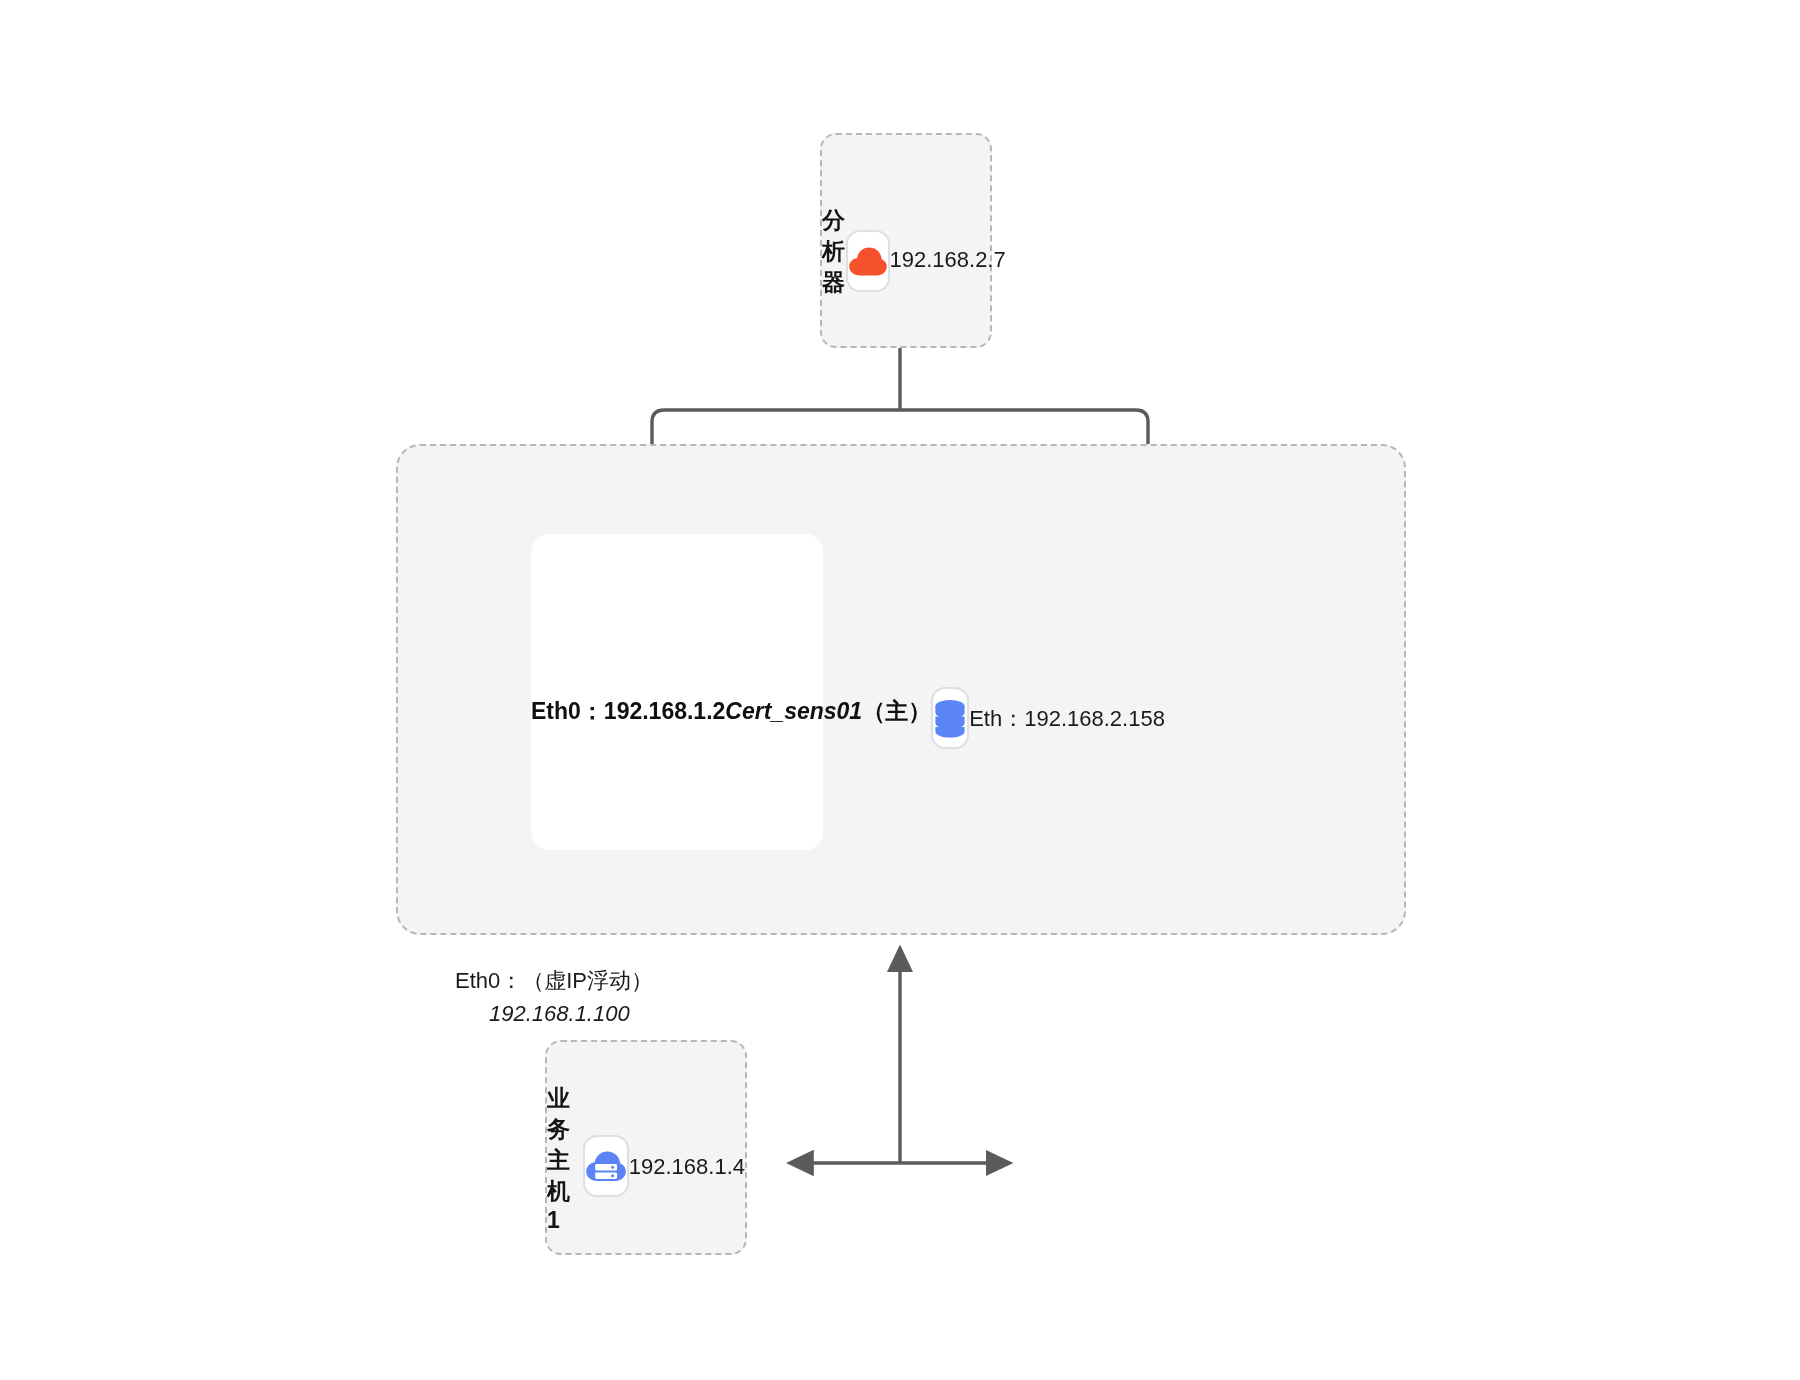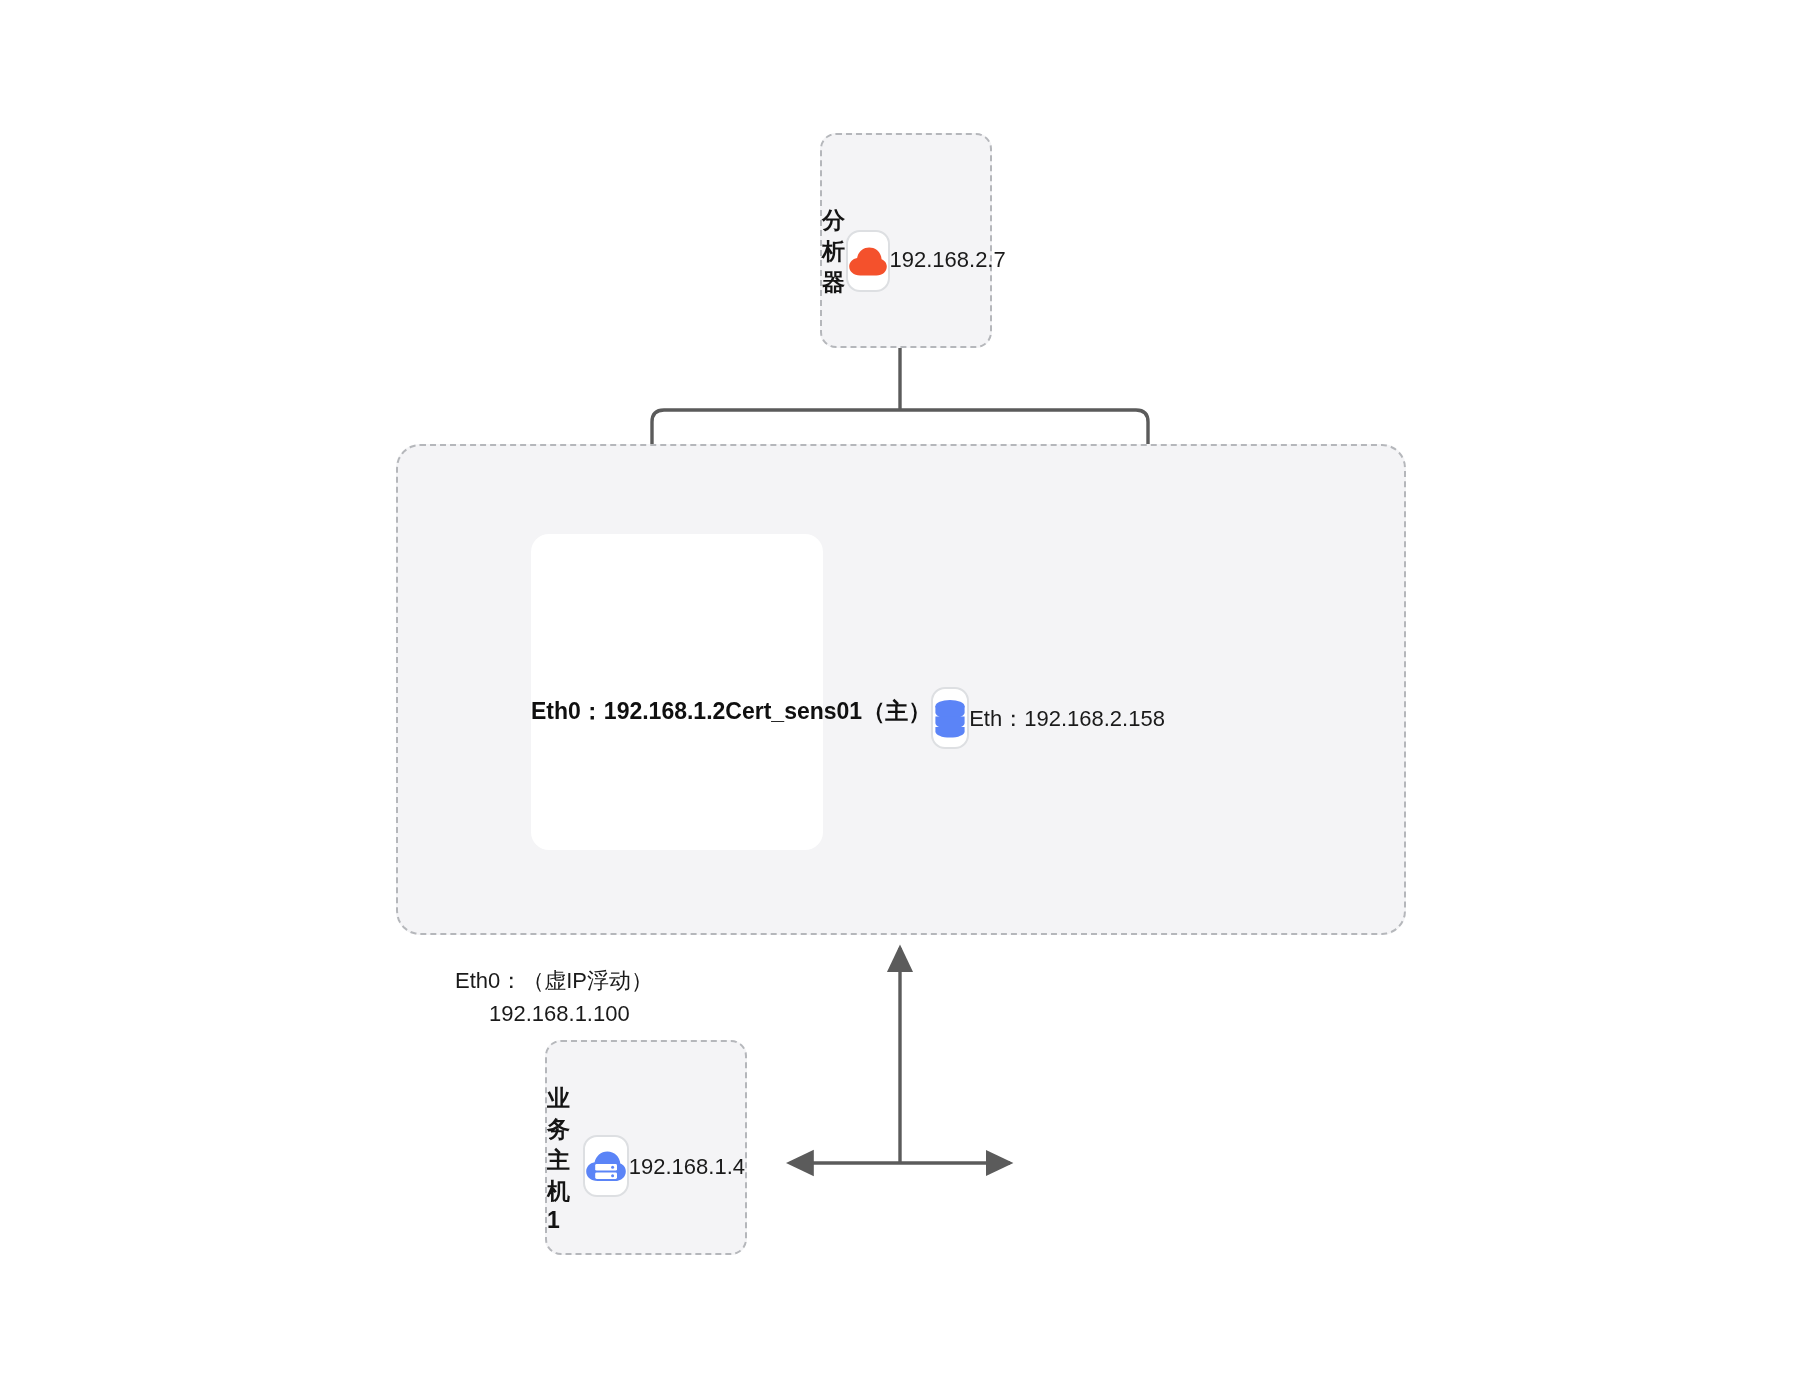--- a/index.html
+++ b/index.html
@@ -79,20 +79,21 @@
   #vip-label {
     position: absolute;
     color: #1a1a1a;
     line-height: 1.5;
     white-space: nowrap;
     margin-top: 16px;
   }
   #vip-label .vip-l2 {
     display: block;
     padding-left: 34px;
+    font-style: italic;
   }
 
   
   #connectors {
     position: absolute;
     left: 0;
     top: 0;
     width: 1800px;
     height: 1380px;
     pointer-events: none;
@@ -135,21 +136,21 @@
                  C36.6 15.3 38.8 18.1 38.8 21.5 C38.8 26.5 34.6 30.5 28.4 30.5 Z" fill="#f4512c"></path>
       </svg>
     </div>
     <div class="node-ip" style="font-size:22px; margin-top:16px;">192.168.2.7</div>
   </div>
 
   <div id="cluster-box" style="left:396px; top:444px; width:1010px; height:491px;"></div>
 
   <div class="solid-card" style="left:531px; top:534px; width:292px; height:316px; padding-top:38px;">
     <div class="card-line" style="font-size:23px;">Eth0：192.168.1.2</div>
-    <div class="card-line" style="font-size:23px;">Cert_sens01</div>
+    <div class="card-line" style="font-size:23px;font-style:italic;">Cert_sens01</div>
     <div class="card-line" style="font-size:23px;">（主）</div>
     <div class="icon-tile" style="width:62px; height:62px; margin-top:14px;">
       <svg width="34" height="40" viewBox="0 0 34 40" xmlns="http://www.w3.org/2000/svg">
         <g fill="#5b84f7">
           <ellipse cx="17" cy="8.2" rx="14.6" ry="6.2"></ellipse>
           <path d="M2.4 8.2 L2.4 14.6 C2.4 18.0 8.9 20.8 17 20.8 C25.1 20.8 31.6 18.0 31.6 14.6 L31.6 8.2 Z"></path>
           <path d="M2.4 18.6 L2.4 25.0 C2.4 28.4 8.9 31.2 17 31.2 C25.1 31.2 31.6 28.4 31.6 25.0 L31.6 18.6 Z"></path>
           <path d="M2.4 28.9 L2.4 33.4 C2.4 36.8 8.9 39.6 17 39.6 C25.1 39.6 31.6 36.8 31.6 33.4 L31.6 28.9 Z"></path>
         </g>
       </svg>

